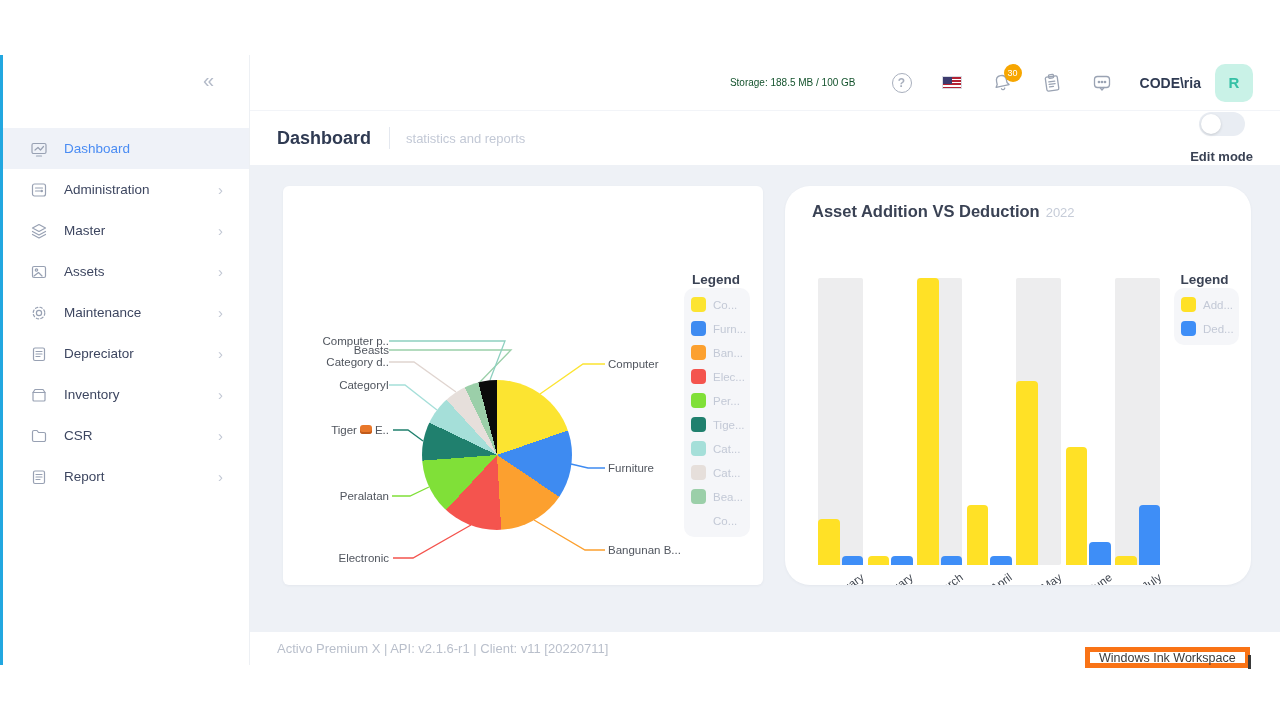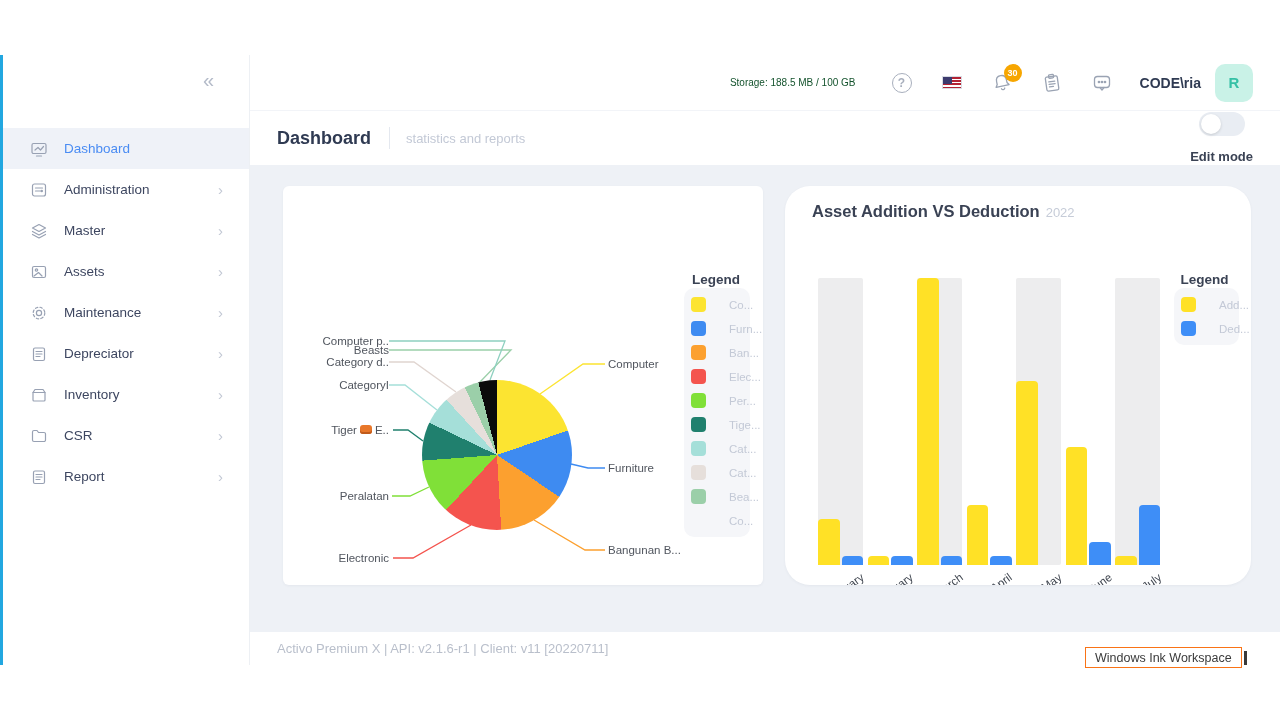--- a/index.html
+++ b/index.html
@@ -36,21 +36,21 @@
   .topbar-right { margin-left:auto; display:flex; align-items:center; }
   .storage { color:#14532d; font-size:10px; margin-right:34px; }
   .tb-icon { width:24px; height:24px; display:inline-flex; align-items:center; justify-content:center;
              margin-right:26px; position:relative; cursor:pointer; }
   .help-circle { width:20px; height:20px; border:1.4px solid #A8AFBD; border-radius:50%;
                  color:#A8AFBD; font-size:12px; font-weight:700; display:flex; align-items:center; justify-content:center; }
   .flag { width:20px; height:13px; border:1px solid #D8DCE3;
           background:repeating-linear-gradient(180deg,#B22234 0 1.6px,#ffffff 1.6px 3.2px); position:relative; }
   .flag::after { content:''; position:absolute; left:0; top:0; width:9px; height:6.5px; background:#3C3B6E; }
   .badge { position:absolute; top:-7px; right:-8px; min-width:18px; height:18px; border-radius:50%;
-           background:#F7A600; color:#fff; font-size:9px; font-weight:700;
+           background:#F7A600; color:#fff; font-size:9px; font-weight:400;
            display:flex; align-items:center; justify-content:center;margin-left:44px; }
   .user-name { color:#2F3A52; font-size:14px; font-weight:700; margin:0 14px 0 0; }
   .avatar { width:38px; height:38px; border-radius:10px; background:#C9F2E7; color:#35C0A5;
             font-size:15px; font-weight:700; display:flex; align-items:center; justify-content:center; cursor:pointer; }
 
   .subheader { height:55px; background:#fff; border-top:1px solid #F2F4F8;
                display:flex; align-items:center; padding:0 27px; }
   .page-title { font-size:18px; font-weight:700; color:#2F3A52; }
   .subh-divider { width:1px; height:22px; background:#E4E8EF; margin:0 16px 0 18px; }
   .page-subtitle { font-size:13px; color:#C3C9D6; font-weight:500; }
@@ -75,21 +75,21 @@
   .callout-lines { position:absolute; left:0; top:0; }
   .pl { position:absolute; font-size:11.5px; color:#50555E; white-space:nowrap; }
   .pl-r { left:325px; }
   .pl-l { right:374px; text-align:right; }
   .tiger-blob { display:inline-block; width:12px; height:9px; background:#E8772A;
                 border-radius:3px; margin:0 3px; box-shadow:inset 0 -2px 0 #C05A1A; }
 
   .legend-title { position:absolute; font-size:13.5px; font-weight:700; color:#3A4254; }
   .legend-box { position:absolute; background:#F5F6F9; border-radius:10px; padding:9px 7px;
                 display:flex; flex-direction:column; gap:9px; }
-  .legend-row { display:flex; align-items:center; gap:23px; cursor:pointer; }
+  .legend-row { display:flex; align-items:center; gap:7px; cursor:pointer; }
   .swatch { width:15px; height:15px; border-radius:4px; flex:0 0 15px; }
   .swatch-empty { visibility:hidden; }
   .legend-label { font-size:11.5px; font-weight:500; color:#C3C9D6; white-space:nowrap; }
   .pie-legend-title { right:17px; top:86px; width:60px; text-align:center; }
   .pie-legend { right:13px; top:102px; width:66px; }
   .bar-legend-title { right:16px; top:86px; width:61px; text-align:center; }
   .bar-legend { right:12px; top:102px; width:65px; }
 
   
   .bar-plot { position:absolute; left:33px; top:92px; width:342px; height:287px;
@@ -99,21 +99,21 @@
   .bars { position:absolute; inset:0; display:flex; align-items:flex-end; gap:2px; }
   .bar { flex:1; border-radius:4px 4px 0 0; }
   .month { position:absolute; top:calc(100% + 6px); right:4px; font-size:11.5px; color:#3F454F;
            white-space:nowrap; transform:rotate(-36deg); transform-origin:100% 0; }
 
   
   .footer { height:33px; background:#fff; display:flex; align-items:center; padding-left:27px; }
   .footer-text { font-size:13px; font-weight:500; color:#B9BFCB; }
 
   .os-tooltip { position:absolute; left:1085px; top:647px; height:21px; background:#fff;
-                border:1px solid #f97316; display:flex; align-items:center; padding:0 9px;
+                border:5px solid #f97316; display:flex; align-items:center; padding:0 9px;
                 font-size:12.5px; color:#3A3A3A; z-index:50; }
   .os-caret { position:absolute; right:-6px; top:3px; width:2.5px; height:14px; background:#3A3A3A; }
 
   svg.icon { stroke:#98A1B3; fill:none; stroke-width:1.2; stroke-linecap:round; stroke-linejoin:round; }
   svg.tbicon { stroke:#9AA3B3; fill:none; stroke-width:1.3; stroke-linecap:round; stroke-linejoin:round; }
 </style>
 </head>
 <body>
 
 <div class="app">

